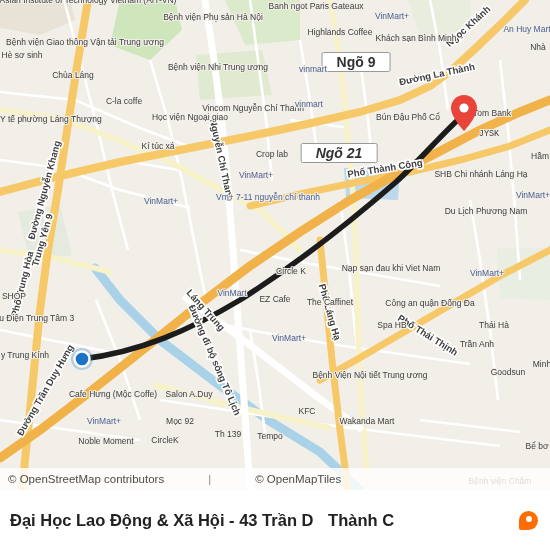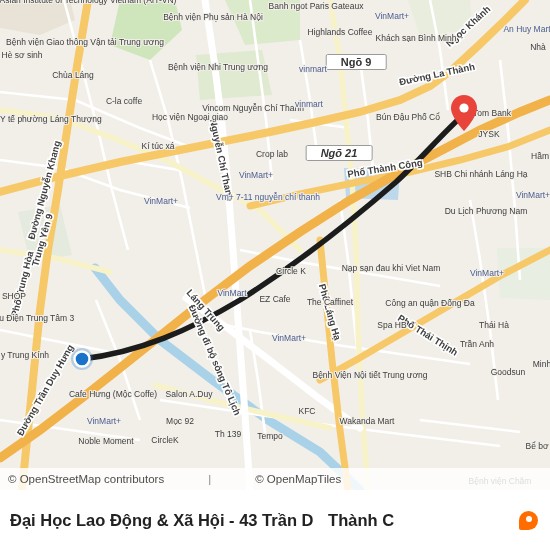--- a/index.html
+++ b/index.html
@@ -54,21 +54,21 @@
     text-shadow:
       1.5px 0 0 #fff, -1.5px 0 0 #fff, 0 1.5px 0 #fff, 0 -1.5px 0 #fff,
       1.5px 1.5px 0 #fff, -1.5px -1.5px 0 #fff, 1.5px -1.5px 0 #fff, -1.5px 1.5px 0 #fff;
     pointer-events: none;
   }
   .shield {
     position: absolute;
     background: #fff;
     border: 1px solid #9a9a9a;
     border-radius: 2px;
-    font-size: 11px;
+    font-size: 14px;
     font-weight: bold;
     color: #333;
     padding: 1px 14px;
     transform: translate(-50%, -50%);
     white-space: nowrap;
     pointer-events: none;
   }
 
   
   #take-me-there {
@@ -277,21 +277,21 @@
         <div class="poi " style="left: 218px; top: 67px;">Bệnh viện Nhi Trung ương</div>
         <div class="poi " style="left: 73px; top: 75px;">Chùa Láng</div>
         <div class="poi blue" style="left: 313px; top: 69px;">vinmart</div>
         <div class="poi " style="left: 124px; top: 101px;">C-la coffe</div>
         <div class="poi " style="left: 253px; top: 108px;">Vincom Nguyễn Chí Thanh</div>
         <div class="poi " style="left: 408px; top: 117px;">Bún Đậu Phố Cổ</div>
         <div class="poi " style="left: 492px; top: 113px;">Tom Bank</div>
         <div class="poi " style="left: 40px; top: 119px;">Trạm Y tế phường Láng Thượng</div>
         <div class="poi " style="left: 190px; top: 117px;">Học viện Ngoại giao</div>
         <div class="poi blue" style="left: 309px; top: 104px;">vinmart</div>
-        <div class="poi " style="left: 489px; top: 134px;">JYSK</div>
+        <div class="poi " style="left: 489px; top: 134px; font-family: Liberation Mono, monospace;">JYSK</div>
         <div class="poi " style="left: 158px; top: 146px;">Kí túc xá</div>
         <div class="poi " style="left: 481px; top: 174px;">SHB Chi nhánh Láng Hạ</div>
         <div class="poi " style="left: 540px; top: 156px;">Hầm</div>
         <div class="poi " style="left: 272px; top: 154px;">Crop lab</div>
         <div class="poi blue" style="left: 256px; top: 175px;">VinMart+</div>
         <div class="poi blue" style="left: 268px; top: 197px;">Vm+ 7-11 nguyễn chí thanh</div>
         <div class="poi blue" style="left: 161px; top: 201px;">VinMart+</div>
         <div class="poi " style="left: 486px; top: 211px;">Du Lịch Phương Nam</div>
         <div class="poi blue" style="left: 533px; top: 195px;">VinMart+</div>
         <div class="poi " style="left: 291px; top: 271px;">Circle K</div>

